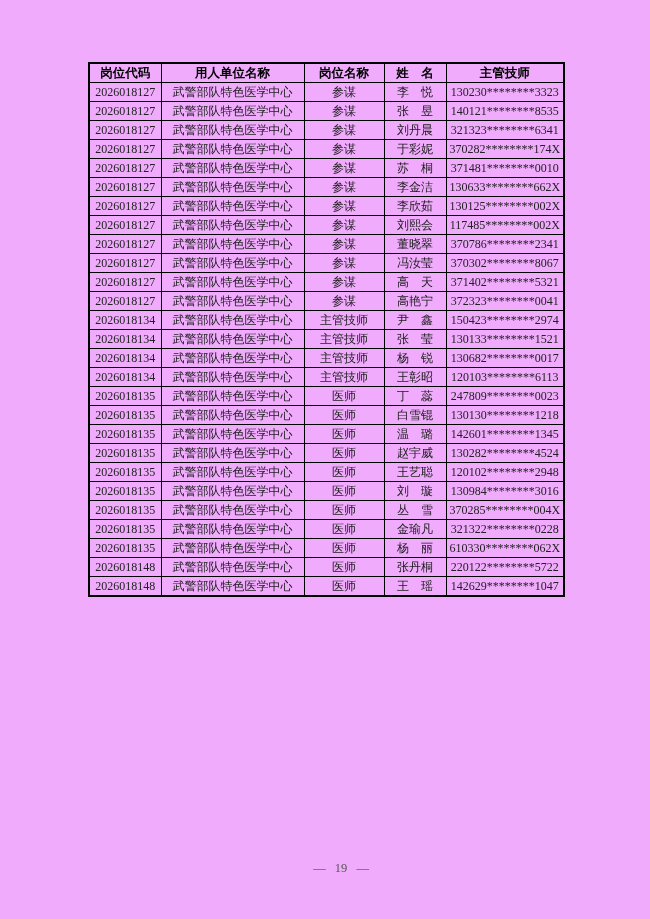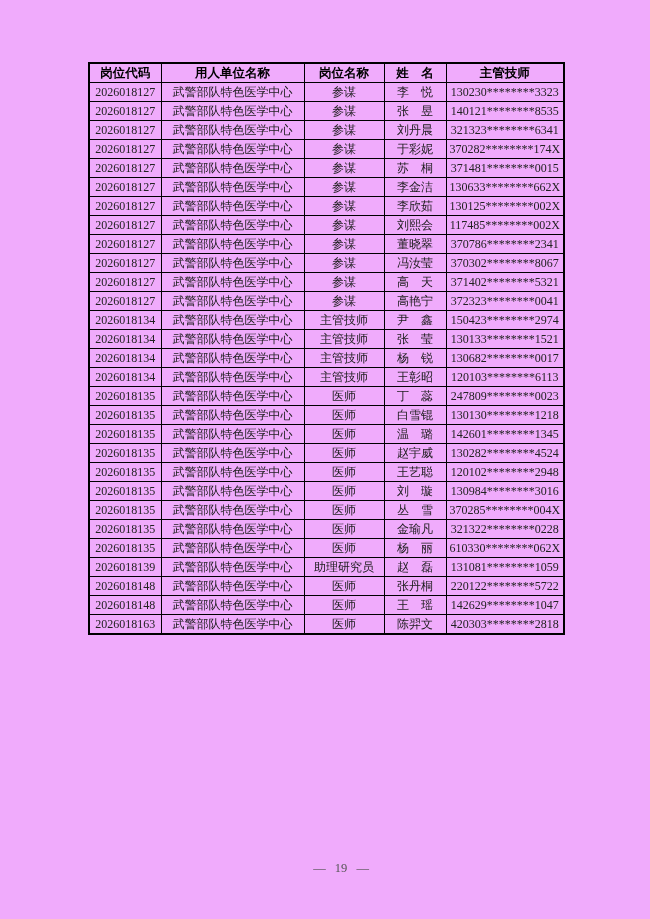--- a/index.html
+++ b/index.html
@@ -117,21 +117,21 @@
           <td class="c-org">武警部队特色医学中心</td>
           <td class="c-job">参谋</td>
           <td class="c-name">于彩妮</td>
           <td class="c-id">370282********174X</td>
         </tr>
         <tr>
           <td class="c-code">2026018127</td>
           <td class="c-org">武警部队特色医学中心</td>
           <td class="c-job">参谋</td>
           <td class="c-name">苏　桐</td>
-          <td class="c-id">371481********0015</td>
+          <td class="c-id">371481********0010</td>
         </tr>
         <tr>
           <td class="c-code">2026018127</td>
           <td class="c-org">武警部队特色医学中心</td>
           <td class="c-job">参谋</td>
           <td class="c-name">李金洁</td>
           <td class="c-id">130633********662X</td>
         </tr>
         <tr>
           <td class="c-code">2026018127</td>
@@ -260,45 +260,31 @@
           <td class="c-id">321322********0228</td>
         </tr>
         <tr>
           <td class="c-code">2026018135</td>
           <td class="c-org">武警部队特色医学中心</td>
           <td class="c-job">医师</td>
           <td class="c-name">杨　丽</td>
           <td class="c-id">610330********062X</td>
         </tr>
         <tr>
-          <td class="c-code">2026018139</td>
-          <td class="c-org">武警部队特色医学中心</td>
-          <td class="c-job">助理研究员</td>
-          <td class="c-name">赵　磊</td>
-          <td class="c-id">131081********1059</td>
-        </tr>
-        <tr>
           <td class="c-code">2026018148</td>
           <td class="c-org">武警部队特色医学中心</td>
           <td class="c-job">医师</td>
           <td class="c-name">张丹桐</td>
           <td class="c-id">220122********5722</td>
         </tr>
         <tr>
           <td class="c-code">2026018148</td>
           <td class="c-org">武警部队特色医学中心</td>
           <td class="c-job">医师</td>
           <td class="c-name">王　瑶</td>
           <td class="c-id">142629********1047</td>
         </tr>
-        <tr>
-          <td class="c-code">2026018163</td>
-          <td class="c-org">武警部队特色医学中心</td>
-          <td class="c-job">医师</td>
-          <td class="c-name">陈羿文</td>
-          <td class="c-id">420303********2818</td>
-        </tr>
       </tbody>
   </table>
 
   <div class="page-footer">— 19 —</div>
 
 </div>
 
 </body></html>

